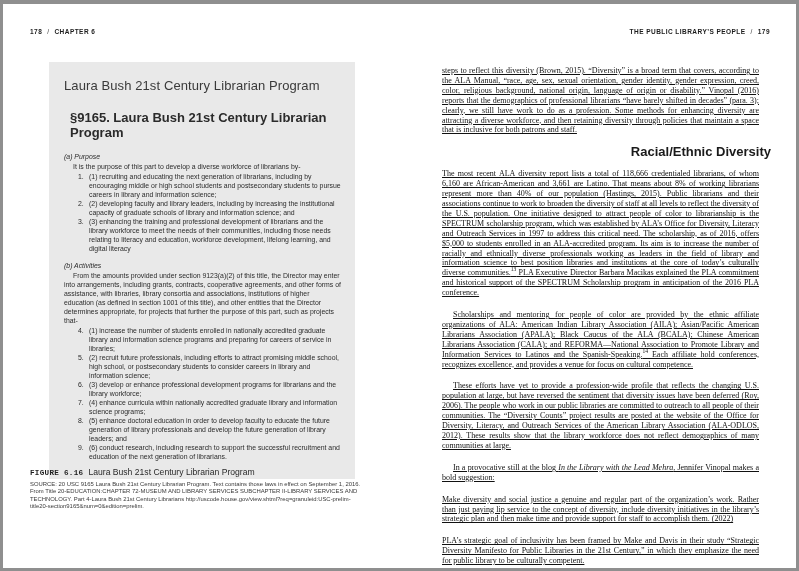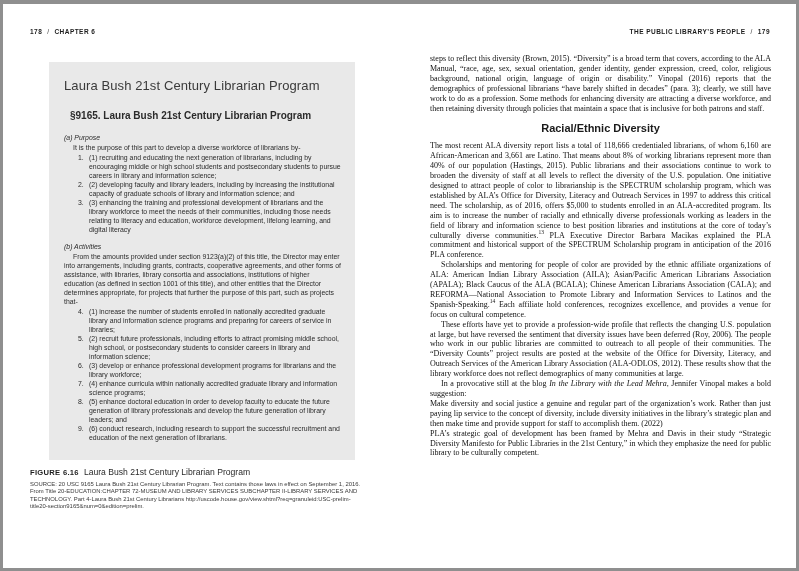--- a/index.html
+++ b/index.html
@@ -22,48 +22,48 @@
   .pg-header.right{right:26px;}
   .pg-header .sep{margin:0 5px;font-weight:normal;color:#444;}
 
   
   .figure-box{
     position:absolute;left:46px;top:58px;width:306px;
     background:#e9e9e9;color:#2b2b2b;
     padding:15px 14px 18px 14px;box-sizing:border-box;
   }
   .box-title{font-size:13px;font-weight:normal;color:#3a3a3a;margin:1px 0 17px 1px;letter-spacing:0.1px;}
-  .box-sec{font-size:10px;font-weight:bold;margin:0 0 13px 1px;padding-left:6px;}
+  .box-sec{font-size:13px;font-weight:bold;margin:0 0 13px 1px;padding-left:6px;}
   .box-label{font-size:6.9px;font-style:italic;margin:9px 0 2px 1px;}
   .box-p{font-size:6.9px;line-height:9px;margin:0 0 0 1px;text-indent:9px;text-align:left;}
   .box-ol{margin:1px 0 0 0;padding:0 0 0 15px;list-style:none;}
   .box-li{font-size:6.9px;line-height:9px;display:flex;margin:0;}
   .box-li .num{width:11px;flex:none;}
   .box-li .txt{flex:1;}
 
   
   .fig-caption{position:absolute;left:27px;top:457px;color:#1e1e1e;white-space:nowrap;}
-  .fig-caption .lbl{font-weight:bold;font-size:7.6px;letter-spacing:0.3px;margin-right:5px;}
+  .fig-caption .lbl{font-weight:bold;font-size:7.6px;letter-spacing:0.3px;margin-right:5px;font-family:Liberation Mono, monospace;}
   .fig-caption .cap-text{font-size:8.6px;color:#2a2a2a;}
   .fig-source{
     position:absolute;left:27px;top:477px;width:332px;
     font-size:5.9px;line-height:7.3px;color:#3a3a3a;text-align:left;
   }
 
   
   .right-col{
     position:absolute;left:427px;top:50px;width:341px;
     font-family:"Liberation Serif",serif;font-size:8px;line-height:9.9px;
     color:#111;text-align:justify;
   }
-  .right-col p{margin:0;}
+  .right-col p{margin:12px;text-decoration:underline;}
   .right-col p.indent{text-indent:11px;}
   .sec-head{
     font-family:"Liberation Sans",sans-serif;font-weight:bold;
-    font-size:11px;color:#1a1a1a;margin:11px 0 7px 0;text-align:center;
+    font-size:13px;color:#1a1a1a;margin:11px 0 7px 0;text-align:right;
   }
   .quote{margin:9px 5px 9px 15px;}
   .it{font-style:italic;}
   sup{font-size:5.5px;line-height:0;}
 </style>
 </head>
 <body>
 
 <div class="spread">
 
@@ -131,16 +131,16 @@
   <div class="fig-source">SOURCE: 20 USC 9165 Laura Bush 21st Century Librarian Program. Text contains those laws in effect on September 1, 2016. From Title 20-EDUCATION:CHAPTER 72-MUSEUM AND LIBRARY SERVICES SUBCHAPTER II-LIBRARY SERVICES AND TECHNOLOGY. Part 4-Laura Bush 21st Century Librarians http://uscode.house.gov/view.shtml?req=granuleid:USC-prelim-title20-section9165&amp;num=0&amp;edition=prelim.</div>
 
   <div class="right-col">
     <p><span>steps to reflect this diversity (Brown, 2015). “Diversity” is a broad term that covers, according to the ALA Manual, “race, age, sex, sexual orientation, gender identity, gender expression, creed, color, religious background, national origin, language of origin or disability.” Vinopal (2016) reports that the demographics of professional librarians “have barely shifted in decades” (para. 3); clearly, we still have work to do as a profession. Some methods for enhancing diversity are attracting a diverse workforce, and then retaining diversity through policies that maintain a space that is inclusive for both patrons and staff.</span></p>
     <h3 class="sec-head">Racial/Ethnic Diversity</h3>
     <p><span>The most recent ALA diversity report lists a total of 118,666 credentialed librarians, of whom 6,160 are African-American and 3,661 are Latino. That means about 8% of working librarians represent more than 40% of our population (Hastings, 2015). Public librarians and their associations continue to work to broaden the diversity of staff at all levels to reflect the diversity of the U.S. population. One initiative designed to attract people of color to librarianship is the SPECTRUM scholarship program, which was established by ALA’s Office for Diversity, Literacy and Outreach Services in 1997 to address this critical need. The scholarship, as of 2016, offers $5,000 to students enrolled in an ALA-accredited program. Its aim is to increase the number of racially and ethnically diverse professionals working as leaders in the field of library and information science to best position libraries and institutions at the core of today’s culturally diverse communities.</span><sup>13</sup><span> PLA Executive Director Barbara Macikas explained the PLA commitment and historical support of the SPECTRUM Scholarship program in anticipation of the 2016 PLA conference.</span></p>
     <p class="indent"><span>Scholarships and mentoring for people of color are provided by the ethnic affiliate organizations of ALA: American Indian Library Association (AILA); Asian/Pacific American Librarians Association (APALA); Black Caucus of the ALA (BCALA); Chinese American Librarians Association (CALA); and REFORMA—National Association to Promote Library and Information Services to Latinos and the Spanish-Speaking.</span><sup>14</sup><span> Each affiliate hold conferences, recognizes excellence, and provides a venue for focus on cultural competence.</span></p>
     <p class="indent"><span>These efforts have yet to provide a profession-wide profile that reflects the changing U.S. population at large, but have reversed the sentiment that diversity issues have been deferred (Roy, 2006). The people who work in our public libraries are committed to outreach to all people of their communities. The “Diversity Counts” project results are posted at the website of the Office for Diversity, Literacy, and Outreach Services of the American Library Association (ALA-ODLOS, 2012). These results show that the library workforce does not reflect demographics of many communities at large.</span></p>
     <p class="indent"><span>In a provocative still at the blog </span><span class="it">In the Library with the Lead Mehra</span><span>, Jennifer Vinopal makes a bold suggestion:</span></p>
     <p class="quote"><span>Make diversity and social justice a genuine and regular part of the organization’s work. Rather than just paying lip service to the concept of diversity, include diversity initiatives in the library’s strategic plan and then make time and provide support for staff to accomplish them. (2022)</span></p>
-    <p><span>PLA’s strategic goal of development has been framed by Mehra and Davis in their study “Strategic Diversity Manifesto for Public Libraries in the 21st Century,” in which they emphasize the need for public library to be culturally competent.</span></p>
+    <p><span>PLA’s strategic goal of inclusivity has been framed by Make and Davis in their study “Strategic Diversity Manifesto for Public Libraries in the 21st Century,” in which they emphasize the need for public library to be culturally competent.</span></p>
   </div>
 
 </div>
 
 </body></html>

